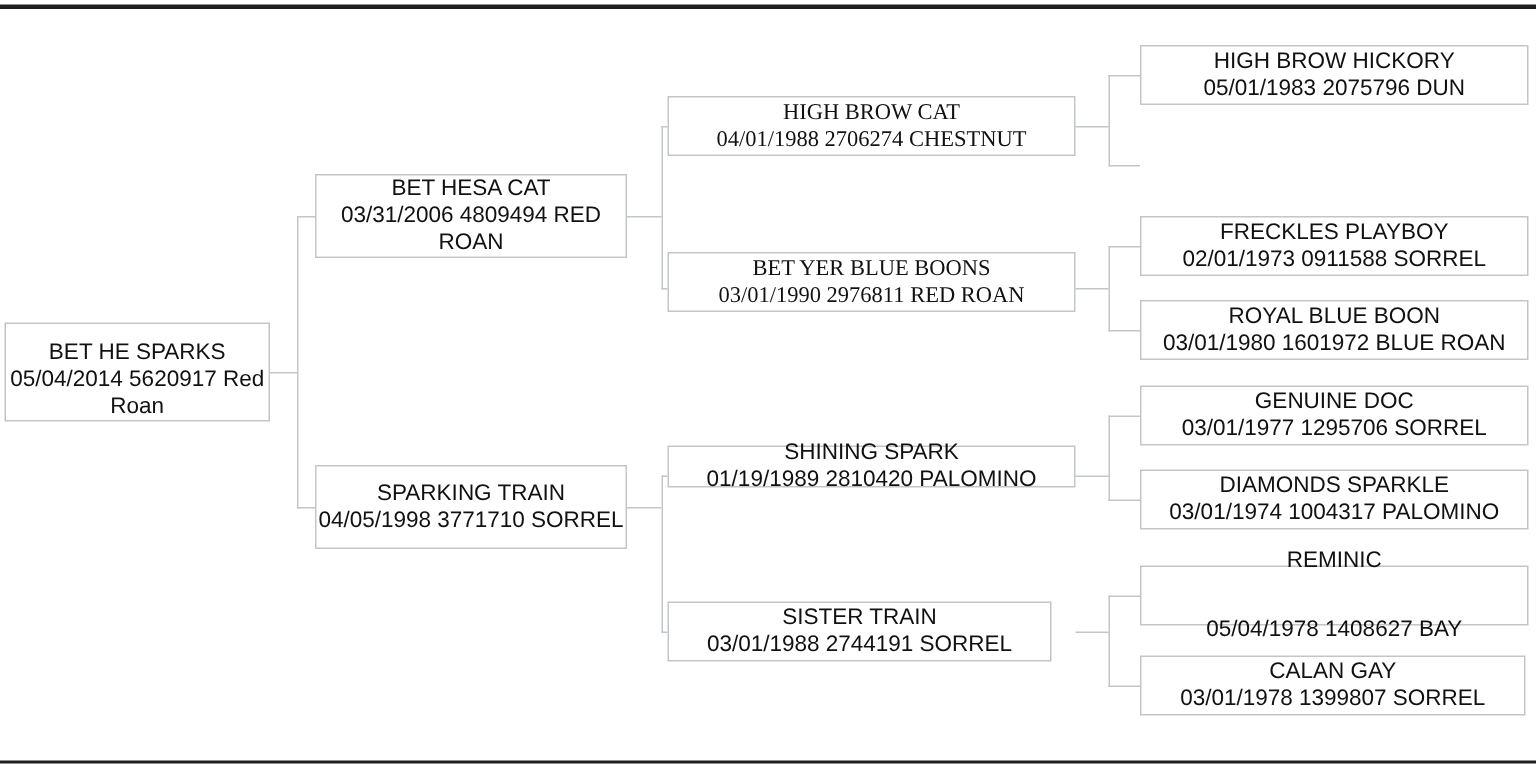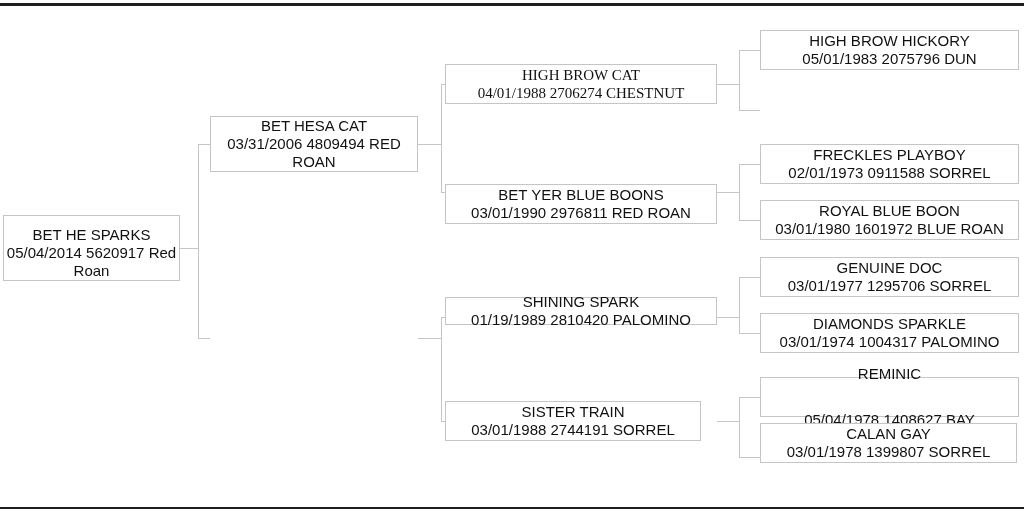--- a/index.html
+++ b/index.html
@@ -34,49 +34,53 @@
     color: #111111;
     overflow: visible;
     white-space: normal;
   }
   .horse-name, .horse-info { width: 100%; }
   
   .b-subject { left: 3px;   top: 215px; width: 177px; height: 66px; justify-content: flex-end; }
   .b-sire    { left: 210px; top: 116px; width: 208px; height: 56px; }
   .b-dam     { left: 210px; top: 310px; width: 208px; height: 56px; }
   .b-g3-0 { left: 445px; top: 64px;  width: 272px; height: 40px; font-family: Liberation Serif, serif; }
-  .b-g3-1 { left: 445px; top: 184px; width: 272px; height: 40px; }
+  .b-g3-1 { left: 445px; top: 168px; width: 272px; height: 40px; font-family: Liberation Serif, serif; }
   .b-g3-2 { left: 445px; top: 297px; width: 272px; height: 28px; align-items: center; }
   .b-g3-3 { left: 445px; top: 401px; width: 256px; height: 40px; }
   .b-g4-0 { left: 760px; top: 30px;  width: 259px; height: 40px; }
   .b-g4-1 { left: 760px; top: 90px;  width: 259px; height: 40px; }
   .b-g4-2 { left: 760px; top: 144px; width: 259px; height: 40px; }
   .b-g4-3 { left: 760px; top: 200px; width: 259px; height: 40px; }
   .b-g4-4 { left: 760px; top: 257px; width: 259px; height: 40px; }
   .b-g4-5 { left: 760px; top: 313px; width: 259px; height: 40px; }
   .b-g4-6 { left: 760px; top: 377px; width: 259px; height: 40px; gap: 28px; }
-  .b-g4-7 { left: 760px; top: 423px; width: 257px; height: 40px; }
+  .b-g4-7 { left: 760px; top: 437px; width: 257px; height: 40px; }
   .connector { position: absolute; background: #c2c6c8; }
 </style>
 </head>
 <body>
 
 <div id="page">
 
   <div class="rule rule-top"></div>
   <div class="rule rule-bottom"></div>
 
   <div class="node b-subject">
     <div class="horse-name">BET HE SPARKS</div>
     <div class="horse-info">05/04/2014 5620917 Red Roan</div>
   </div>
 
   <div class="node b-sire">
     <div class="horse-name">BET HESA CAT</div>
     <div class="horse-info">03/31/2006 4809494 RED ROAN</div>
+  </div>
+  <div class="node b-dam">
+    <div class="horse-name">SPARKING TRAIN</div>
+    <div class="horse-info">04/05/1998 3771710 SORREL</div>
   </div>
 
   <div class="node b-g3-0">
     <div class="horse-name">HIGH BROW CAT</div>
     <div class="horse-info">04/01/1988 2706274 CHESTNUT</div>
   </div>
   <div class="node b-g3-1">
     <div class="horse-name">BET YER BLUE BOONS</div>
     <div class="horse-info">03/01/1990 2976811 RED ROAN</div>
   </div>

